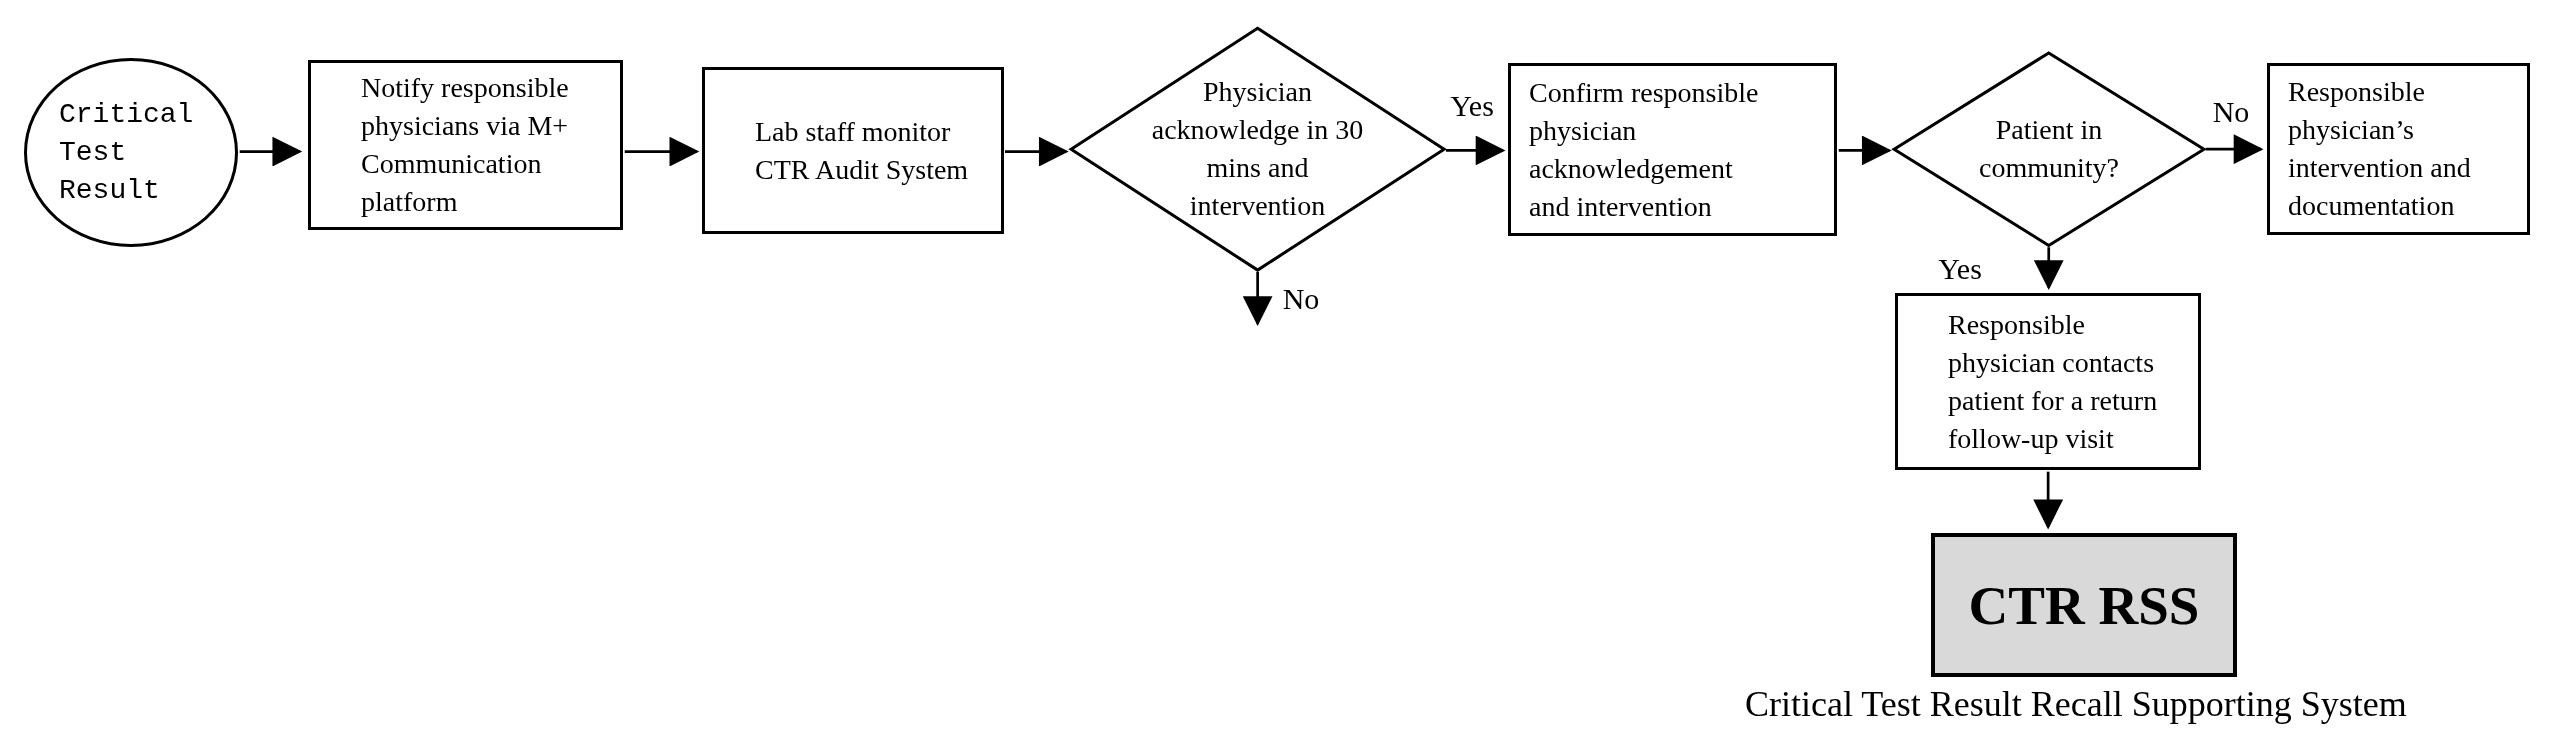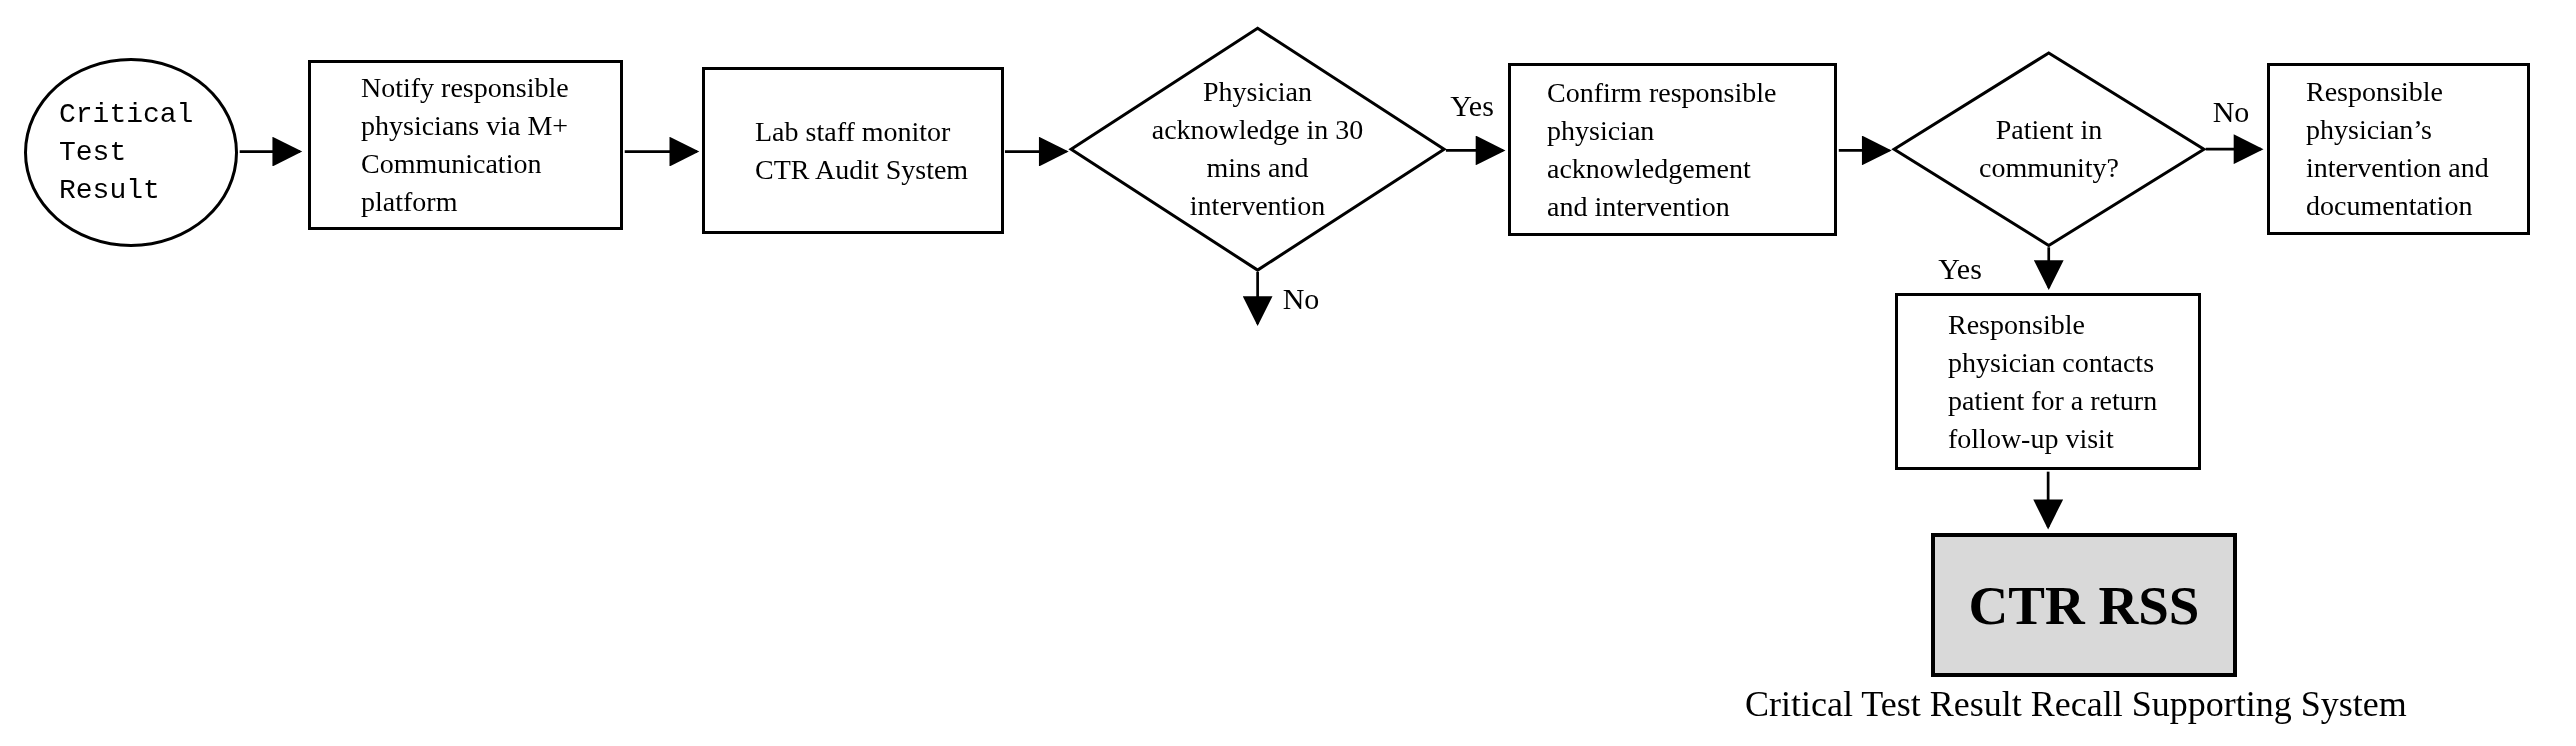--- a/index.html
+++ b/index.html
@@ -28,21 +28,21 @@
     border: 3px solid #000000;
     border-radius: 50%;
   }
   .node span, .diamond-text span {
     white-space: pre;
     font-size: 28px;
     line-height: 38px;
     color: #000000;
   }
   .pad30 { padding-left: 10px; margin-left: 40px; }
-  .pad40 { padding-left: 18px; margin-left: 18px; }
+  .pad40 { padding-left: 18px; }
   .pad-circle { padding-left: 32px; font-family: Liberation Mono, monospace; }
   .diamond-text {
     position: absolute;
     display: flex;
     align-items: center;
     justify-content: center;
     text-align: center;
     background: transparent;
   }
   .edge-label {

